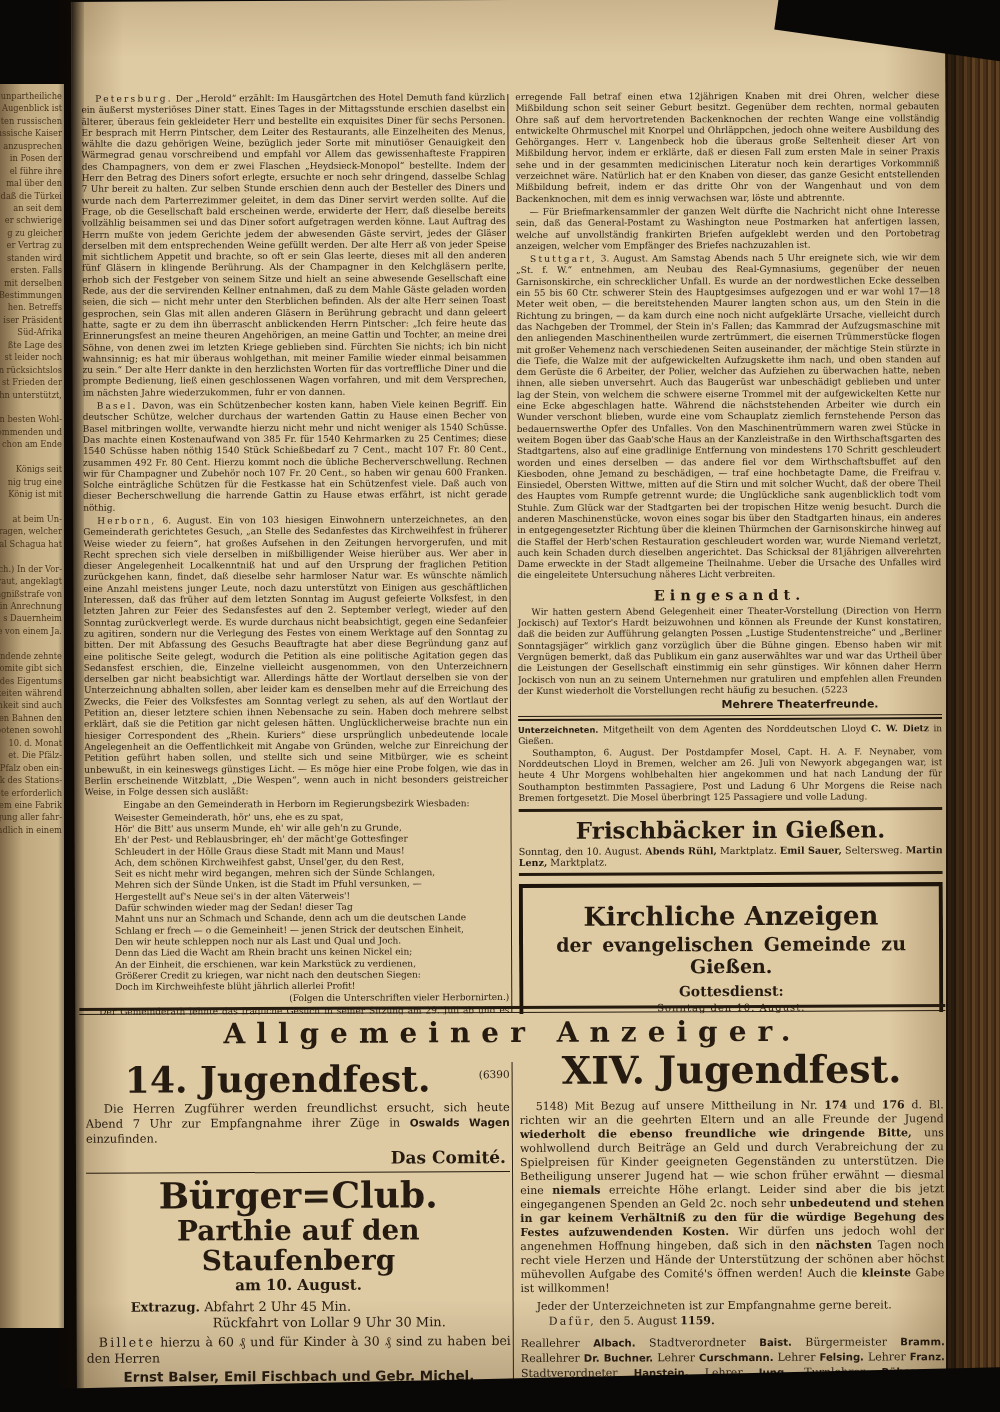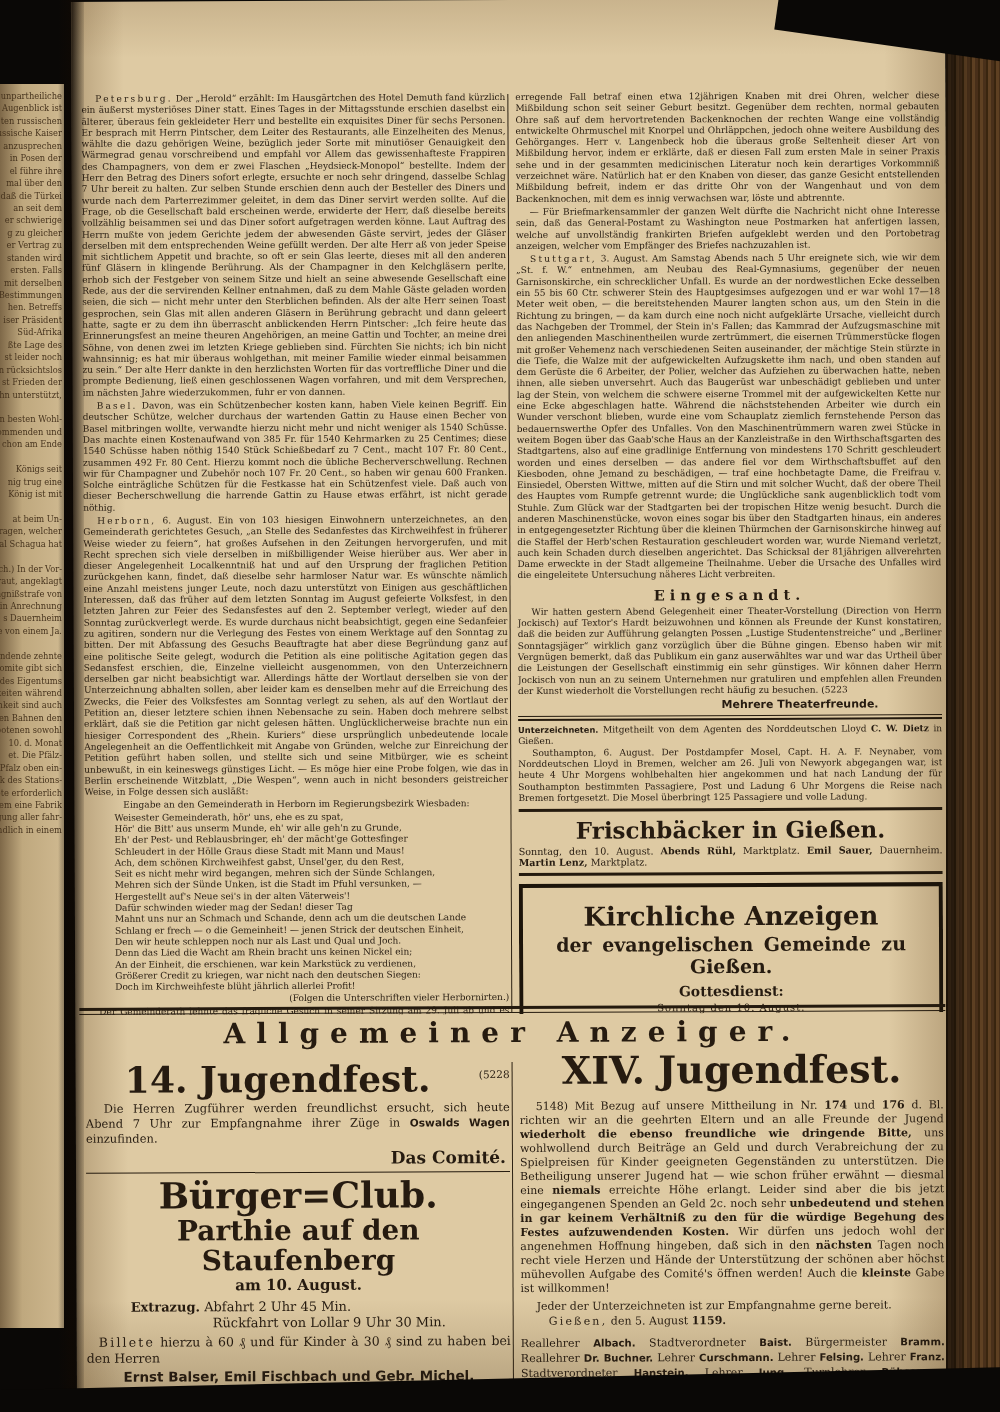--- a/index.html
+++ b/index.html
@@ -192,40 +192,40 @@
       <div class="hr-double"></div>
 
       <div class="ship">
         <p class="art noind"><span class="seg-g">Unterzeichneten.</span><span>  Mitgetheilt von dem Agenten des Norddeutschen Lloyd </span><span class="seg-b">C. W. Dietz</span><span> in Gießen.</span></p>
         <p class="art">Southampton, 6. August.  Der Postdampfer Mosel, Capt. H. A. F. Neynaber, vom Norddeutschen Lloyd in Bremen, welcher am 26. Juli von Newyork abgegangen war, ist heute 4 Uhr Morgens wohlbehalten hier angekommen und hat nach Landung der für Southampton bestimmten Passagiere, Post und Ladung 6 Uhr Morgens die Reise nach Bremen fortgesetzt. Die Mosel überbringt 125 Passagiere und volle Ladung.</p>
       </div>
 
       <div class="hr-thick"></div>
 
       <div class="fr-title">Frischbäcker in Gießen.</div>
-      <div class="fr-line"><span>Sonntag, den 10. August.   </span><span class="seg-b">Abends Rühl,</span><span> Marktplatz.   </span><span class="seg-b">Emil Sauer,</span><span> Dauernheim.  </span><span class="seg-b">Martin Lenz,</span><span> Marktplatz.</span></div>
+      <div class="fr-line"><span>Sonntag, den 10. August.   </span><span class="seg-b">Abends Rühl,</span><span> Marktplatz.   </span><span class="seg-b">Emil Sauer,</span><span> Seltersweg.  </span><span class="seg-b">Martin Lenz,</span><span> Marktplatz.</span></div>
 
       <div class="hr-thick"></div>
 
       <div class="kbox">
         <div class="k-title">Kirchliche Anzeigen</div>
         <div class="k-sub">der evangelischen Gemeinde zu Gießen.</div>
         <div class="k-god">Gottesdienst:</div>
         <div class="k-line">Sonntag den 10. August.</div>
 
       </div>
     </div>
 
     <div class="rule-banner"></div>
     <div class="banner">Allgemeiner Anzeiger.</div>
 
     <div class="bl">
       <div class="jf-row">
         <div class="jf-title">14. Jugendfest.</div>
-        <div class="jf-code">(5228</div>
+        <div class="jf-code">(6390</div>
       </div>
       <p class="jf-text"><span>Die Herren Zugführer werden freundlichst ersucht, sich heute Abend 7 Uhr zur Empfangnahme ihrer Züge in </span><span class="seg-g">Oswalds Wagen</span><span> einzufinden.</span></p>
       <div class="jf-sig">Das Comité.</div>
 
       <div class="hr-thin"></div>
 
       <div class="club-title">Bürger=Club.</div>
       <div class="club-sub">Parthie auf den Staufenberg</div>
       <div class="club-date">am 10. August.</div>
       <div class="club-ex"><span class="seg-b">Extrazug.</span><span>   Abfahrt 2 Uhr 45 Min.</span></div>
@@ -242,21 +242,21 @@
       <div class="mw-1">Die Mineralwasser=Handlung</div>
 
     </div>
 
     <div class="colrule2"></div>
 
     <div class="br">
       <div class="xiv-title">XIV. Jugendfest.</div>
       <p class="xiv-text"><span>5148)  Mit Bezug auf unsere Mittheilung in Nr. </span><span class="seg-b">174</span><span> und </span><span class="seg-b">176</span><span> d. Bl. richten wir an die geehrten Eltern und an alle Freunde der Jugend </span><span class="seg-b">wiederholt die ebenso freundliche wie dringende Bitte,</span><span> uns wohlwollend durch Beiträge an Geld und durch Verabreichung der zu Spielpreisen für Kinder geeigneten Gegenständen zu unterstützen. Die Betheiligung unserer Jugend hat — wie schon früher erwähnt — diesmal eine </span><span class="seg-b">niemals</span><span> erreichte Höhe erlangt. Leider sind aber die bis jetzt eingegangenen Spenden an Geld 2c. noch sehr </span><span class="seg-b">unbedeutend und stehen in gar keinem Verhältniß zu den für die würdige Begehung des Festes aufzuwendenden Kosten.</span><span> Wir dürfen uns jedoch wohl der angenehmen Hoffnung hingeben, daß sich in den </span><span class="seg-b">nächsten</span><span> Tagen noch recht viele Herzen und Hände der Unterstützung der schönen aber höchst mühevollen Aufgabe des Comité's öffnen werden! Auch die </span><span class="seg-b">kleinste</span><span> Gabe ist willkommen!</span></p>
       <div class="xiv-ready">Jeder der Unterzeichneten ist zur Empfangnahme gerne bereit.</div>
-      <div class="xiv-place"><span class="seg-sp">Gießen,</span><span> den 5. August </span><span class="seg-b">1159.</span></div>
+      <div class="xiv-place"><span class="seg-sp">Dafür,</span><span> den 5. August </span><span class="seg-b">1159.</span></div>
       <p class="xiv-names"><span>Reallehrer </span><span class="seg-g">Albach.</span><span>  Stadtverordneter </span><span class="seg-g">Baist.</span><span>  Bürgermeister </span><span class="seg-g">Bramm.</span><span>  Reallehrer </span><span class="seg-g">Dr. Buchner.</span><span>  Lehrer </span><span class="seg-g">Curschmann.</span><span>  Lehrer </span><span class="seg-g">Felsing.</span><span>  Lehrer </span><span class="seg-g">Franz.</span><span>  Stadtverordneter </span><span class="seg-g">Hanstein.</span><span>  Lehrer </span><span class="seg-g">Jung.</span><span>  Turnlehrer </span><span class="seg-g">Rübsamen.</span><span>  Realschuldirector </span><span class="seg-g">Soldan.</span><span>  Schulinspector </span><span class="seg-g">Vigelius.</span><span>  Gymnasiallehrer </span><span class="seg-g">Dr. Weiffenbach.</span></p>
 
     </div>
 
   </div>
 
   <div class="book-edge"></div>
   <div class="corner-tr"></div>
   <div class="wedge-bottom"></div>
 

